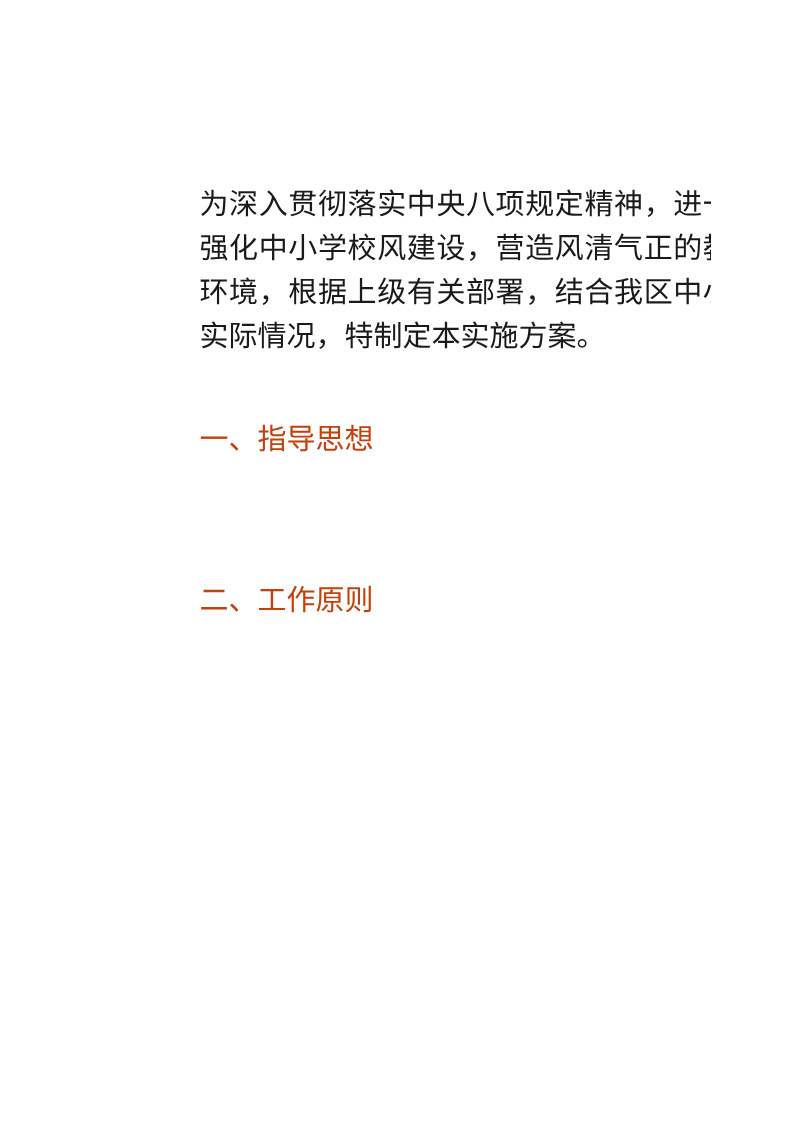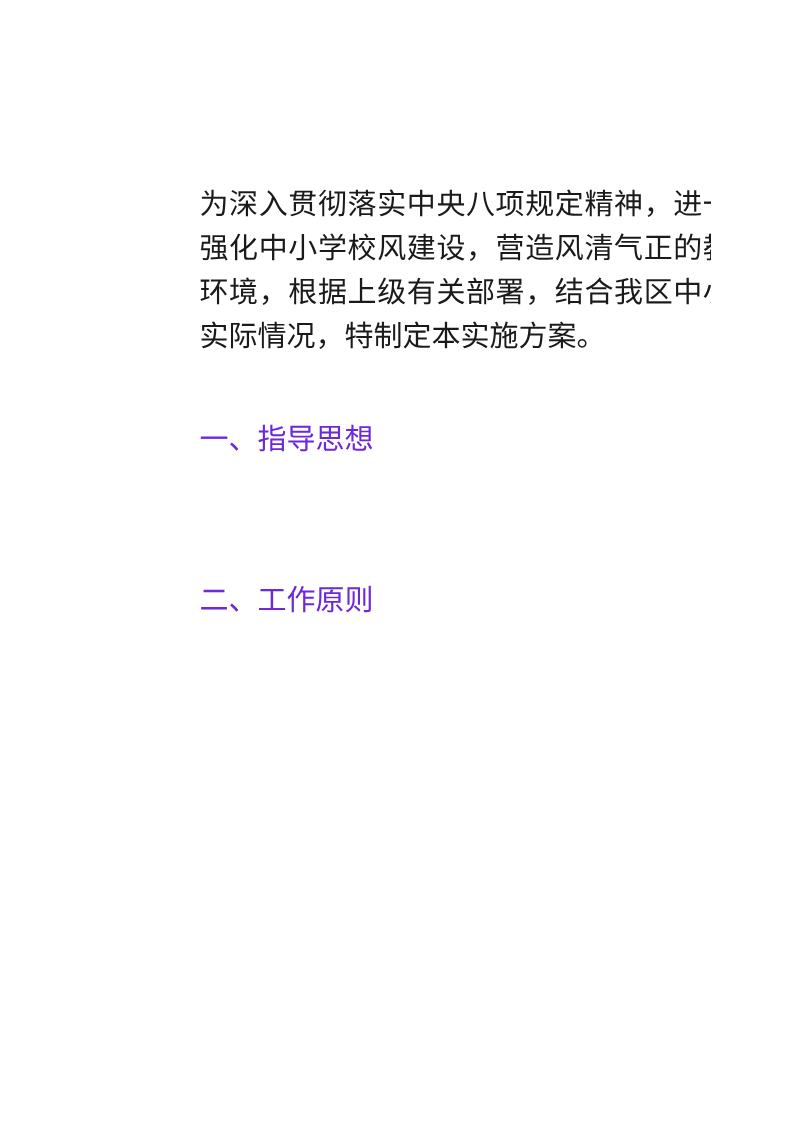--- a/index.html
+++ b/index.html
@@ -41,21 +41,21 @@
     letter-spacing: 0;
     font-weight: 400;
     word-break: break-all;
     -webkit-font-smoothing: antialiased;
   }
 
   .heading {
     margin: 0;
     font-size: 29px;
     line-height: 44px;
-    color: #6d28d9;
+    color: #c2410c;
     text-align: left;
     font-weight: 400;
     letter-spacing: 0;
   }
 
   
   .gap-block {
     height: 59px;
   }
 

